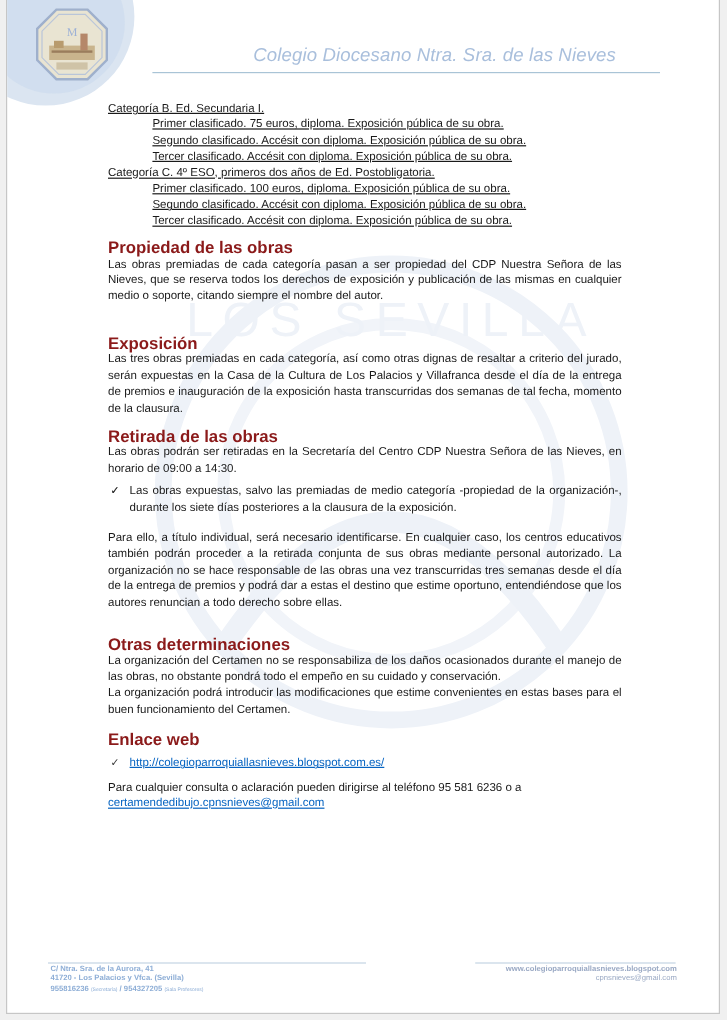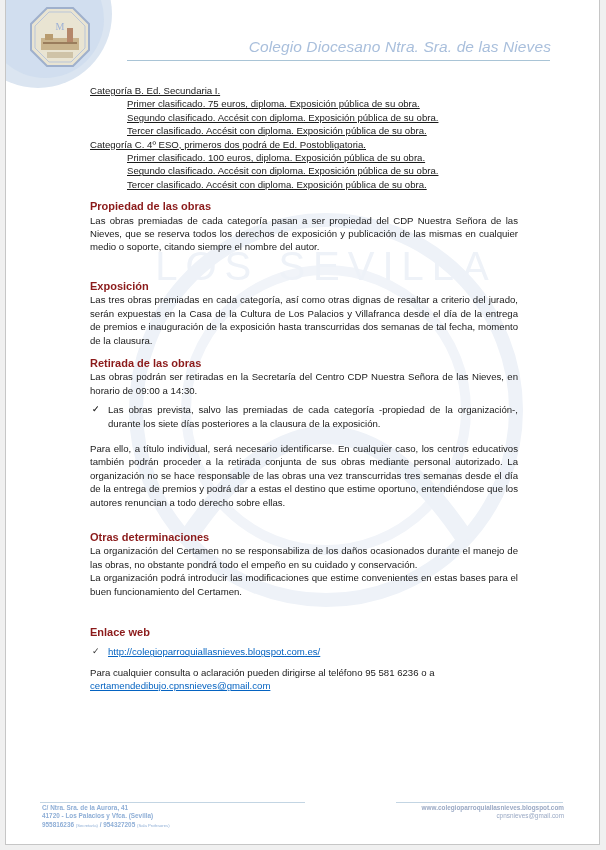--- a/index.html
+++ b/index.html
@@ -21,21 +21,21 @@
       border-radius: 50%; background: #dbe5f1;
     }
     .halo-inner {
       position: absolute; left: -20px; top: -40px; width: 118px; height: 118px;
       border-radius: 50%; background: #c9d8ec; opacity: 0.55;
     }
     .crest {
       position: absolute; left: 23px; top: 6px; width: 62px; height: 62px;
     }
     .header-title {
-      position: absolute; left: 205px; top: 38px; width: 340px; text-align: right;
+      position: absolute; left: 205px; top: 38px; width: 340px; 
       font-style: italic; font-size: 15.5px; color: #a9bfdc; letter-spacing: 0.1px;
       white-space: nowrap;
     }
     .header-rule {
       position: absolute; left: 121px; top: 60px; width: 423px; height: 1px;
       background: #a9c4d6;
     }
     
     .watermark {
       position: absolute; left: 120px; top: 210px; width: 400px; height: 400px;
@@ -43,21 +43,21 @@
     }
     
     .content {
       position: absolute; left: 84px; top: 84px; width: 428px;
       font-size: 9.6px; line-height: 13.4px; color: #1a1a1a;
     }
     .content p { margin: 0; text-align: justify; }
     .cat { margin: 0; text-decoration: underline; }
     .cat-line { padding-left: 37px; margin: 0; }
     h3 {
-      margin: 0; font-size: 11px; line-height: 13.4px; color: #8b1a1a; font-weight: bold;
+      margin: 0; font-size: 14px; line-height: 13.4px; color: #8b1a1a; font-weight: bold;
     }
     .sec { margin-top: 8px; }
     .checklist { list-style: none; margin: 6px 0 0 0; padding: 0; }
     .checklist li {
       position: relative; padding-left: 18px; text-align: justify;
     }
     .checklist li .check {
       position: absolute; left: 2px; top: 0; font-size: 9px; color: #333;
     }
     a { color: #0563c1; text-decoration: underline; }
@@ -108,21 +108,21 @@
 
   <div class="content">
 
     <div class="cat">
       <p>Categoría B. Ed. Secundaria I.</p>
       <p class="cat-line">Primer clasificado. 75 euros, diploma. Exposición pública de su obra.</p>
       <p class="cat-line">Segundo clasificado. Accésit con diploma. Exposición pública de su obra.</p>
       <p class="cat-line">Tercer clasificado. Accésit con diploma. Exposición pública de su obra.</p>
     </div>
     <div class="cat">
-      <p>Categoría C. 4º ESO, primeros dos podrá de Ed. Postobligatoria.</p>
+      <p>Categoría C. 4º ESO, primeros dos años de Ed. Postobligatoria.</p>
       <p class="cat-line">Primer clasificado. 100 euros, diploma. Exposición pública de su obra.</p>
       <p class="cat-line">Segundo clasificado. Accésit con diploma. Exposición pública de su obra.</p>
       <p class="cat-line">Tercer clasificado. Accésit con diploma. Exposición pública de su obra.</p>
     </div>
 
     <div class="sec" style="margin-top:9px">
       <h3>Propiedad de las obras</h3>
       <p>Las obras premiadas de cada categoría pasan a ser propiedad del CDP Nuestra Señora de las Nieves, que se reserva todos los derechos de exposición y publicación de las mismas en cualquier medio o soporte, citando siempre el nombre del autor.</p>
     </div>
 
@@ -133,33 +133,33 @@
 
     <div class="sec" style="margin-top:10px">
       <h3>Retirada de las obras</h3>
       <p>Las obras podrán ser retiradas en la Secretaría del Centro CDP Nuestra Señora de las Nieves, en horario de 09:00 a 14:30.</p>
       <ul class="checklist">
         <li>
           <span class="check">✓</span>
         </li>
         <li>
           <span class="check">✓</span>
-          <span>Las obras prevista, salvo las premiadas de cada categoría -propiedad de la organización-, durante los siete días posteriores a la clausura de la exposición.</span>
+          <span>Las obras expuestas, salvo las premiadas de medio categoría -propiedad de la organización-, durante los siete días posteriores a la clausura de la exposición.</span>
         </li>
       </ul>
       <p style="margin-top:12px">Para ello, a título individual, será necesario identificarse. En cualquier caso, los centros educativos también podrán proceder a la retirada conjunta de sus obras mediante personal autorizado. La organización no se hace responsable de las obras una vez transcurridas tres semanas desde el día de la entrega de premios y podrá dar a estas el destino que estime oportuno, entendiéndose que los autores renuncian a todo derecho sobre ellas.</p>
     </div>
 
     <div class="sec" style="margin-top:22px">
       <h3>Otras determinaciones</h3>
       <p>La organización del Certamen no se responsabiliza de los daños ocasionados durante el manejo de las obras, no obstante pondrá todo el empeño en su cuidado y conservación.</p>
       <p>La organización podrá introducir las modificaciones que estime convenientes en estas bases para el buen funcionamiento del Certamen.</p>
     </div>
 
-    <div class="sec" style="margin-top:28px">
+    <div class="sec" style="margin-top:12px">
       <h3>Enlace web</h3>
       <ul class="checklist" style="margin-top:6px">
         <li>
           <span class="check">✓</span>
           <a href="#" title="http://colegioparroquiallasnieves.blogspot.com.es/">http://colegioparroquiallasnieves.blogspot.com.es/</a>
         </li>
       </ul>
       <p style="margin-top:7px">Para cualquier consulta o aclaración pueden dirigirse al teléfono 95 581 6236 o a</p>
       <p><a href="#">certamendedibujo.cpnsnieves@gmail.com</a></p>
     </div>

